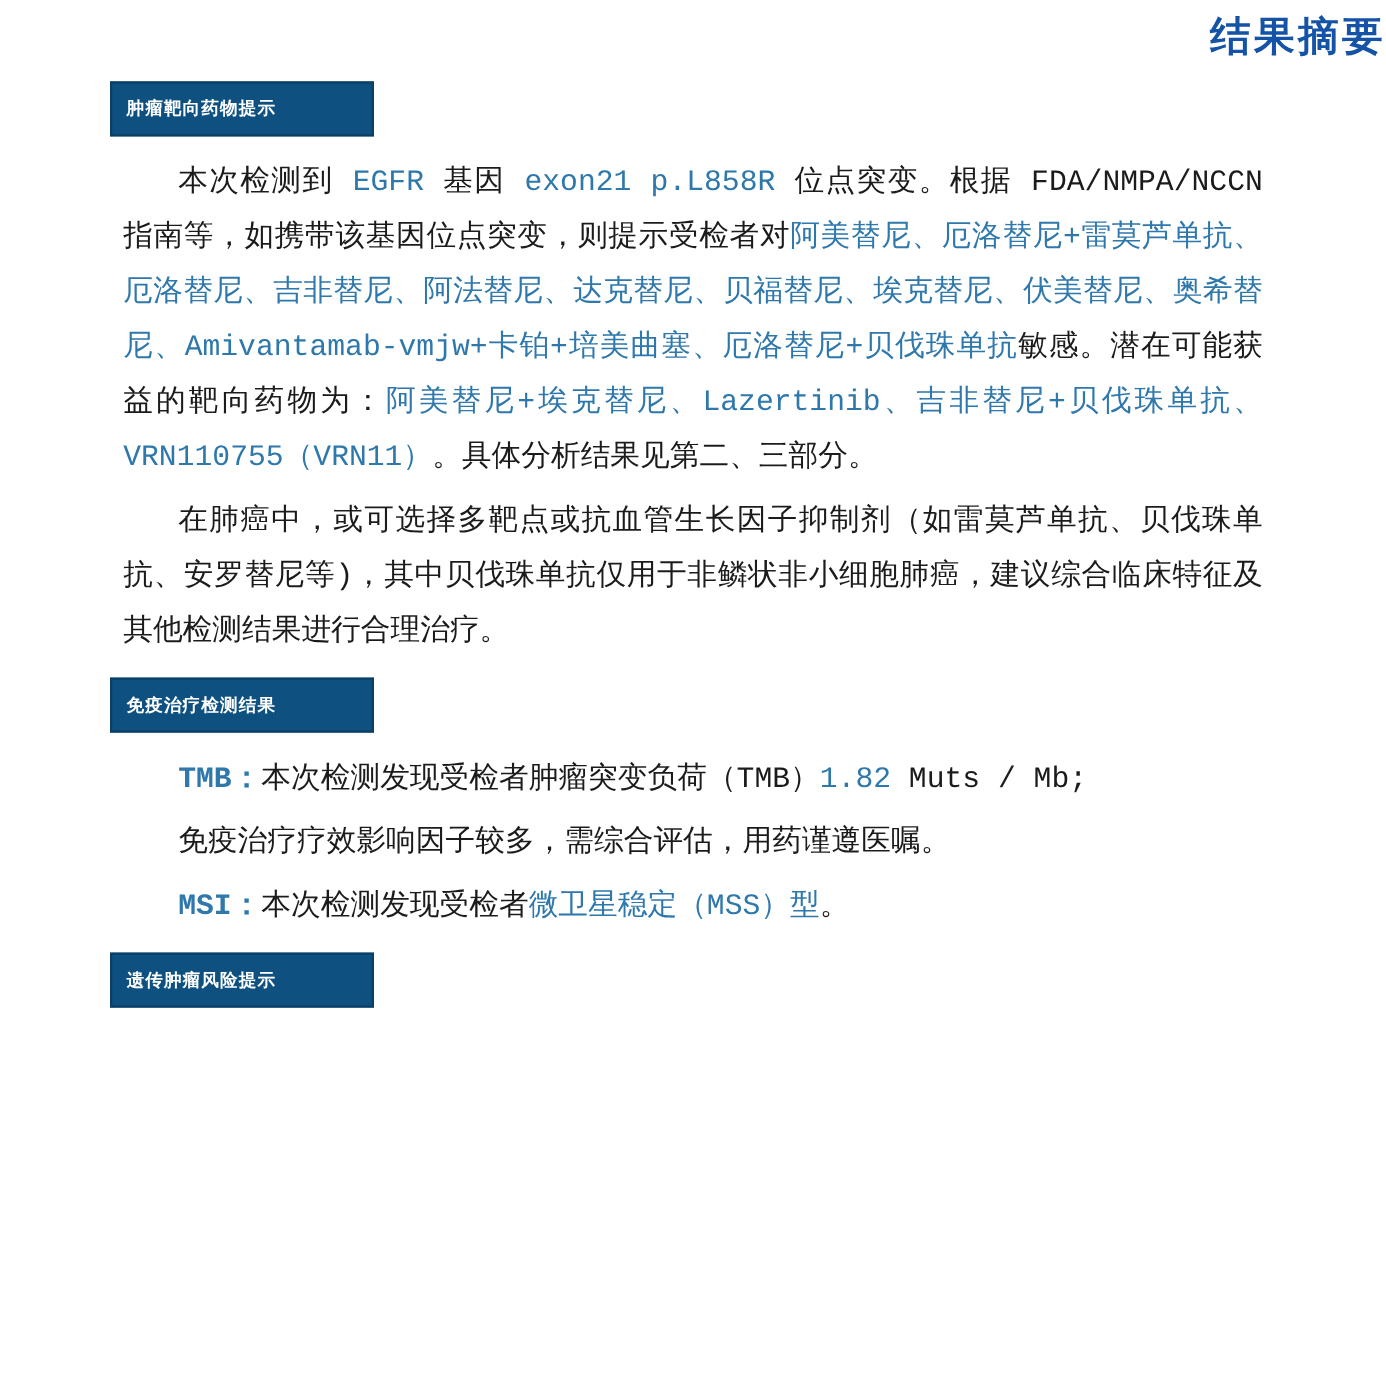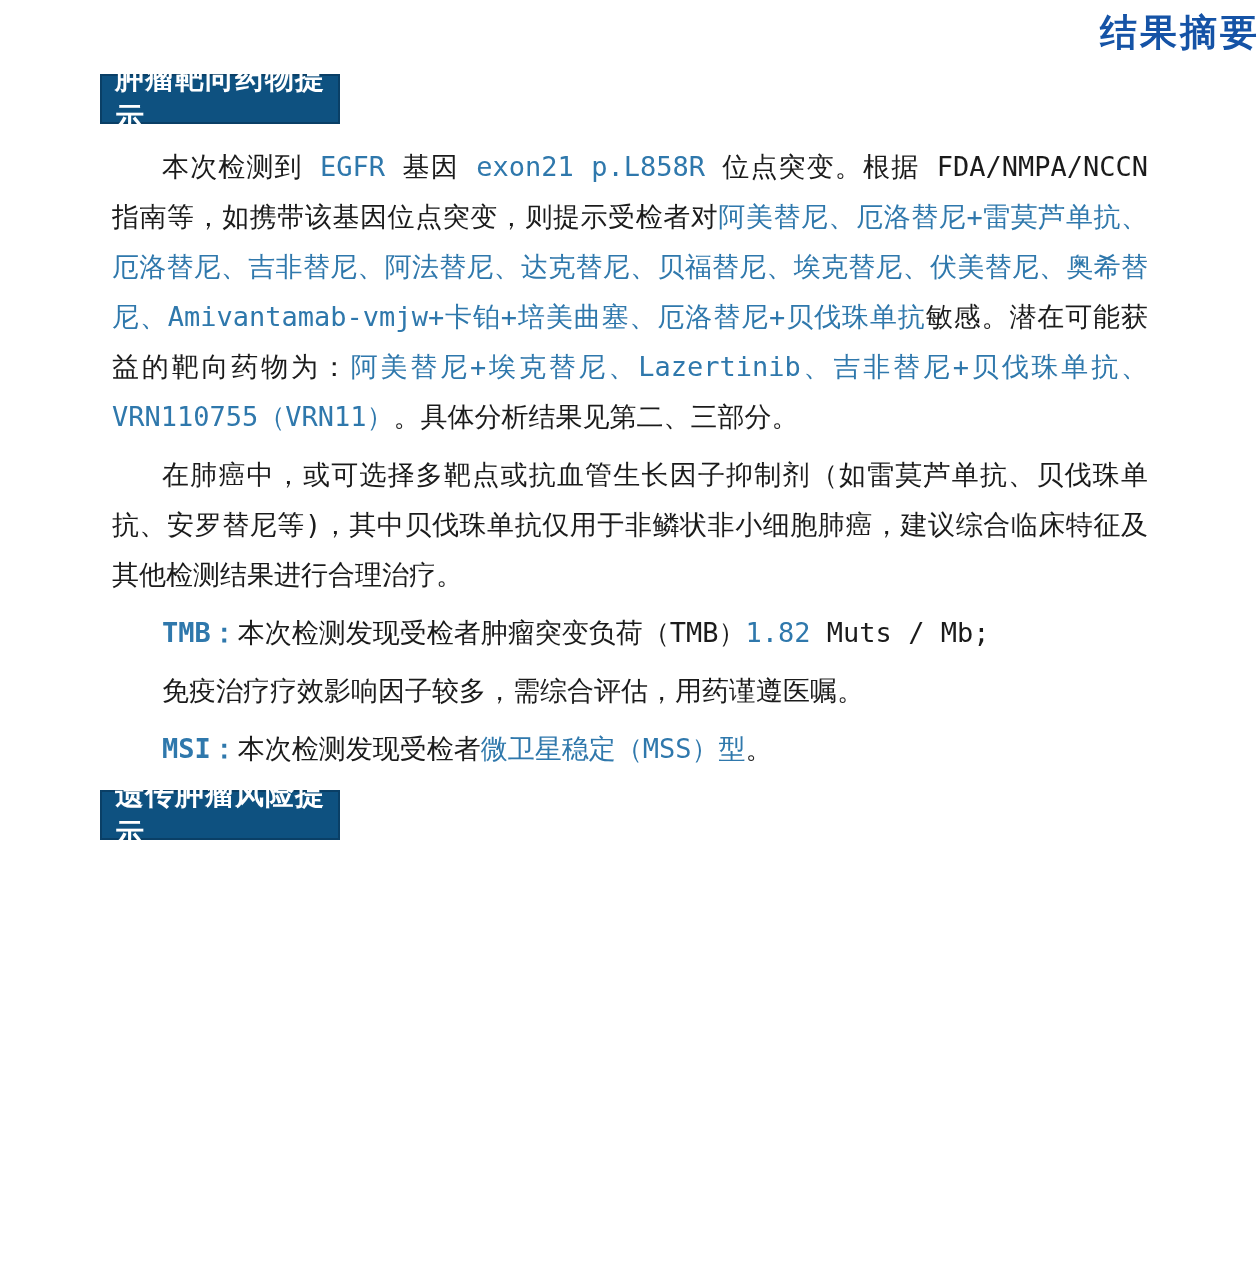--- a/index.html
+++ b/index.html
@@ -28,34 +28,35 @@
     letter-spacing:3px;
   }
   .section{margin:0;}
   .section-header{
     width:240px;
     height:50px;
     background:var(--header-bg);
     border:2px solid var(--header-border);
     color:#ffffff;
     font-weight:bold;
-    font-size:29px;
+    font-size:16px;
     display:flex;
     align-items:center;
     padding-left:13px;
     margin:16px 0 18px 100px;
     letter-spacing:1px;
   }
   .section-body{
     margin:0 112px;
   }
   .para{
     margin:0 0 8px 0;
     line-height:50px;
     text-align:justify;
+    font-family:Liberation Mono, monospace;
   }
   .para.indent{
     text-indent:50px;
   }
   .seg{color:var(--body-text);}
   .seg.blue{color:var(--highlight-blue);}
   .seg.bold{font-weight:bold;}
 </style>
 </head>
 <body>
@@ -66,20 +67,23 @@
       <section class="section">
         <div class="section-header">
           <span>肿瘤靶向药物提示</span>
         </div>
         <div class="section-body">
           <p class="para indent"><span class="seg">本次检测到 </span><span class="seg blue">EGFR</span><span class="seg"> 基因 </span><span class="seg blue">exon21 p.L858R</span><span class="seg"> 位点突变。根据 FDA/NMPA/NCCN 指南等，如携带该基因位点突变，则提示受检者对</span><span class="seg blue">阿美替尼、厄洛替尼+雷莫芦单抗、厄洛替尼、吉非替尼、阿法替尼、达克替尼、贝福替尼、埃克替尼、伏美替尼、奥希替尼、Amivantamab-vmjw+卡铂+培美曲塞、厄洛替尼+贝伐珠单抗</span><span class="seg">敏感。潜在可能获益的靶向药物为：</span><span class="seg blue">阿美替尼+埃克替尼、Lazertinib、吉非替尼+贝伐珠单抗、VRN110755（VRN11）</span><span class="seg">。具体分析结果见第二、三部分。</span></p>
           <p class="para indent"><span class="seg">在肺癌中，或可选择多靶点或抗血管生长因子抑制剂（如雷莫芦单抗、贝伐珠单抗、安罗替尼等)，其中贝伐珠单抗仅用于非鳞状非小细胞肺癌，建议综合临床特征及其他检测结果进行合理治疗。</span></p>
         </div>
       </section>
       <section class="section">
+        <div class="section-header">
+          <span>免疫治疗检测结果</span>
+        </div>
         <div class="section-body">
           <p class="para indent"><span class="seg blue bold">TMB：</span><span class="seg">本次检测发现受检者肿瘤突变负荷（TMB）</span><span class="seg blue">1.82</span><span class="seg">  Muts / Mb;</span></p>
           <p class="para indent"><span class="seg">免疫治疗疗效影响因子较多，需综合评估，用药谨遵医嘱。</span></p>
           <p class="para indent"><span class="seg blue bold">MSI：</span><span class="seg">本次检测发现受检者</span><span class="seg blue">微卫星稳定（MSS）型</span><span class="seg">。</span></p>
         </div>
       </section>
       <section class="section">
         <div class="section-header">
           <span>遗传肿瘤风险提示</span>
         </div>

